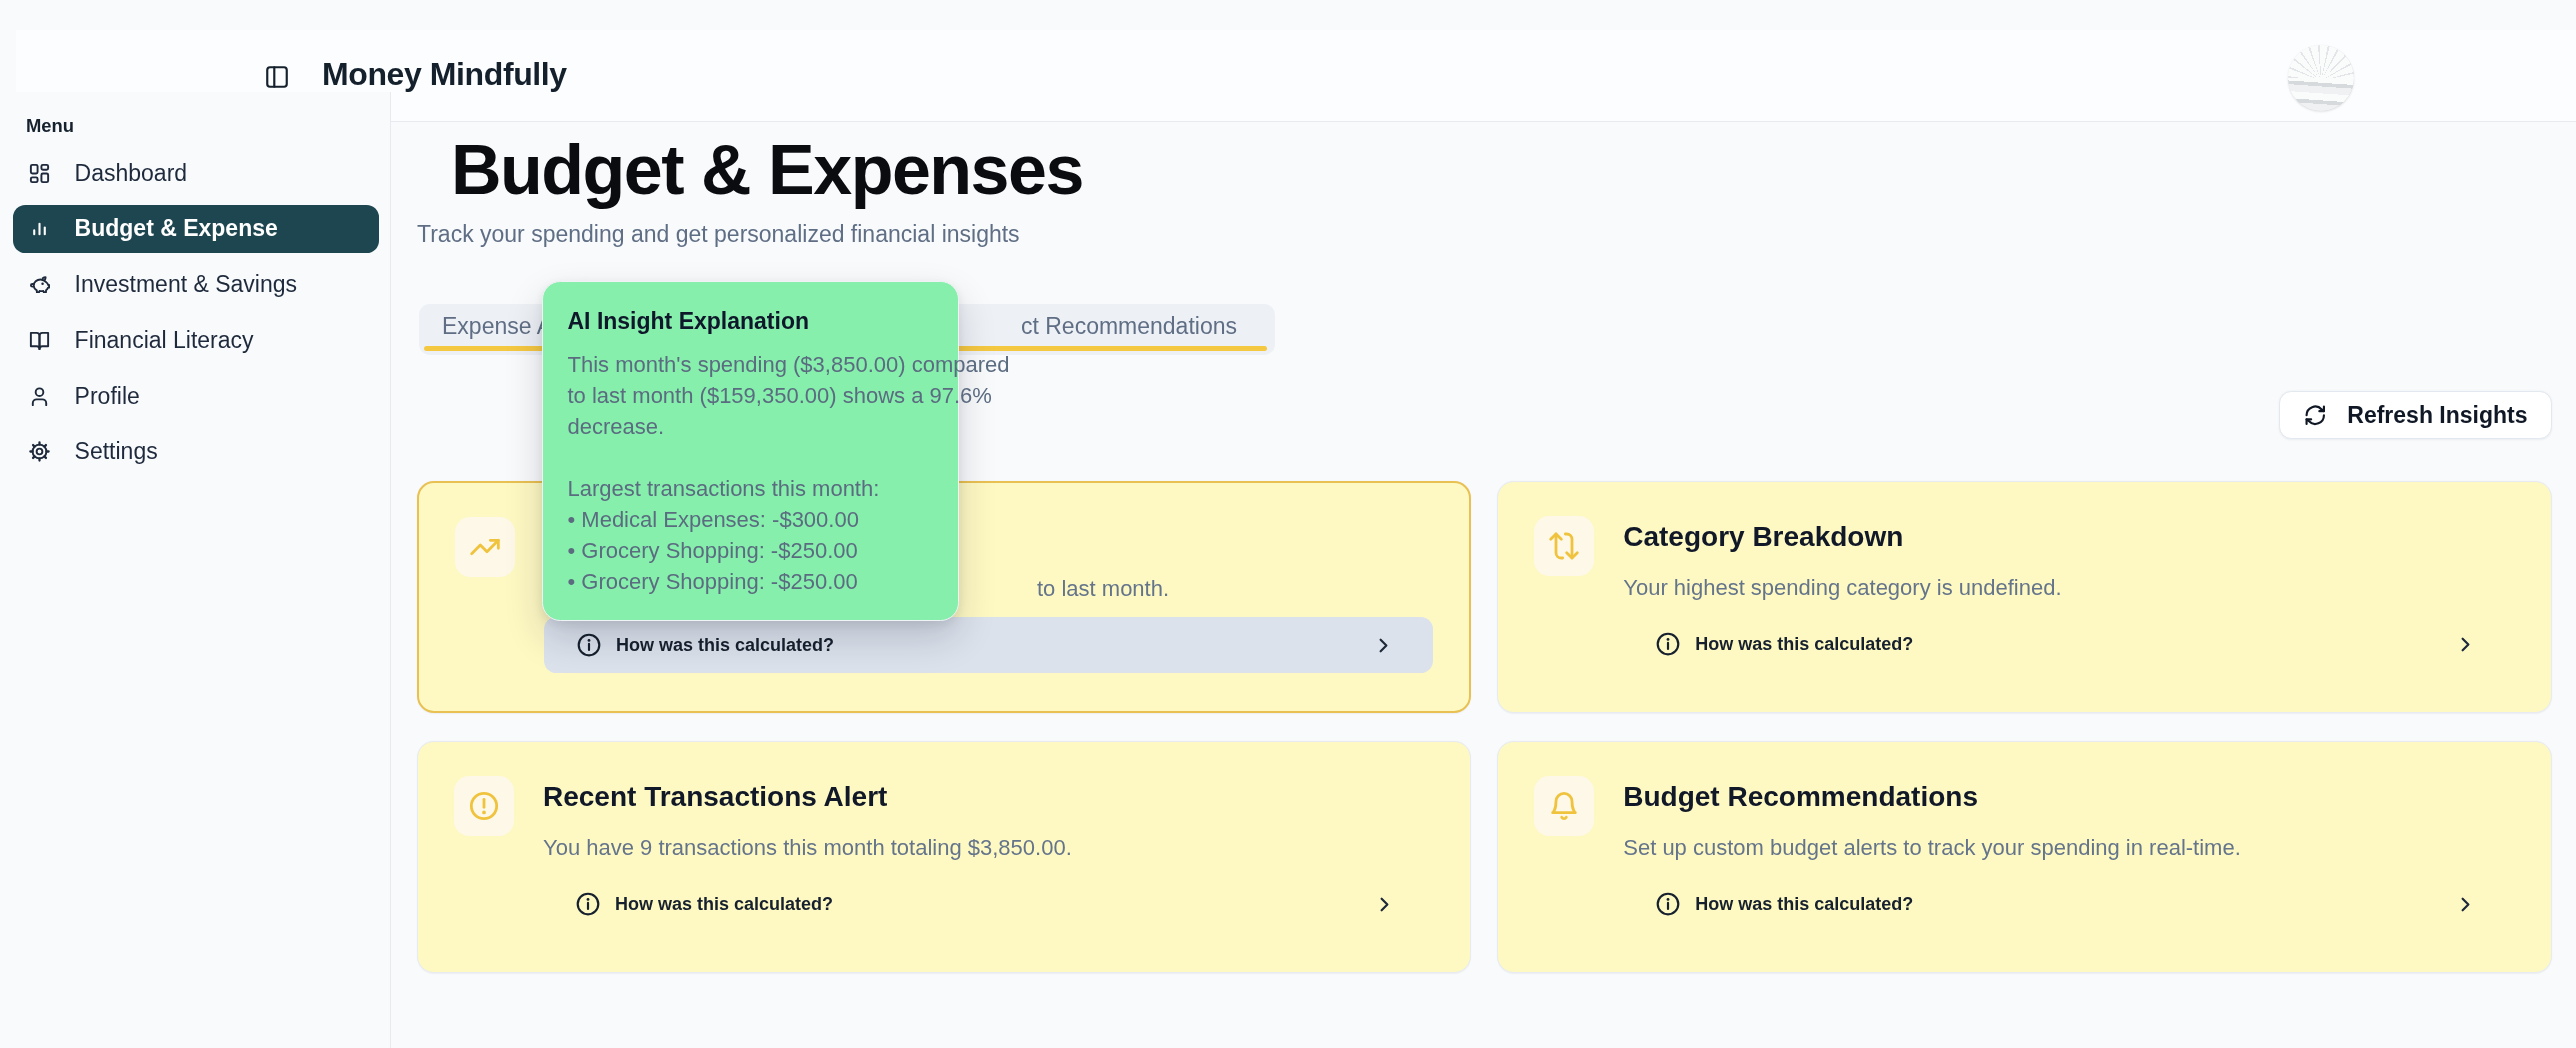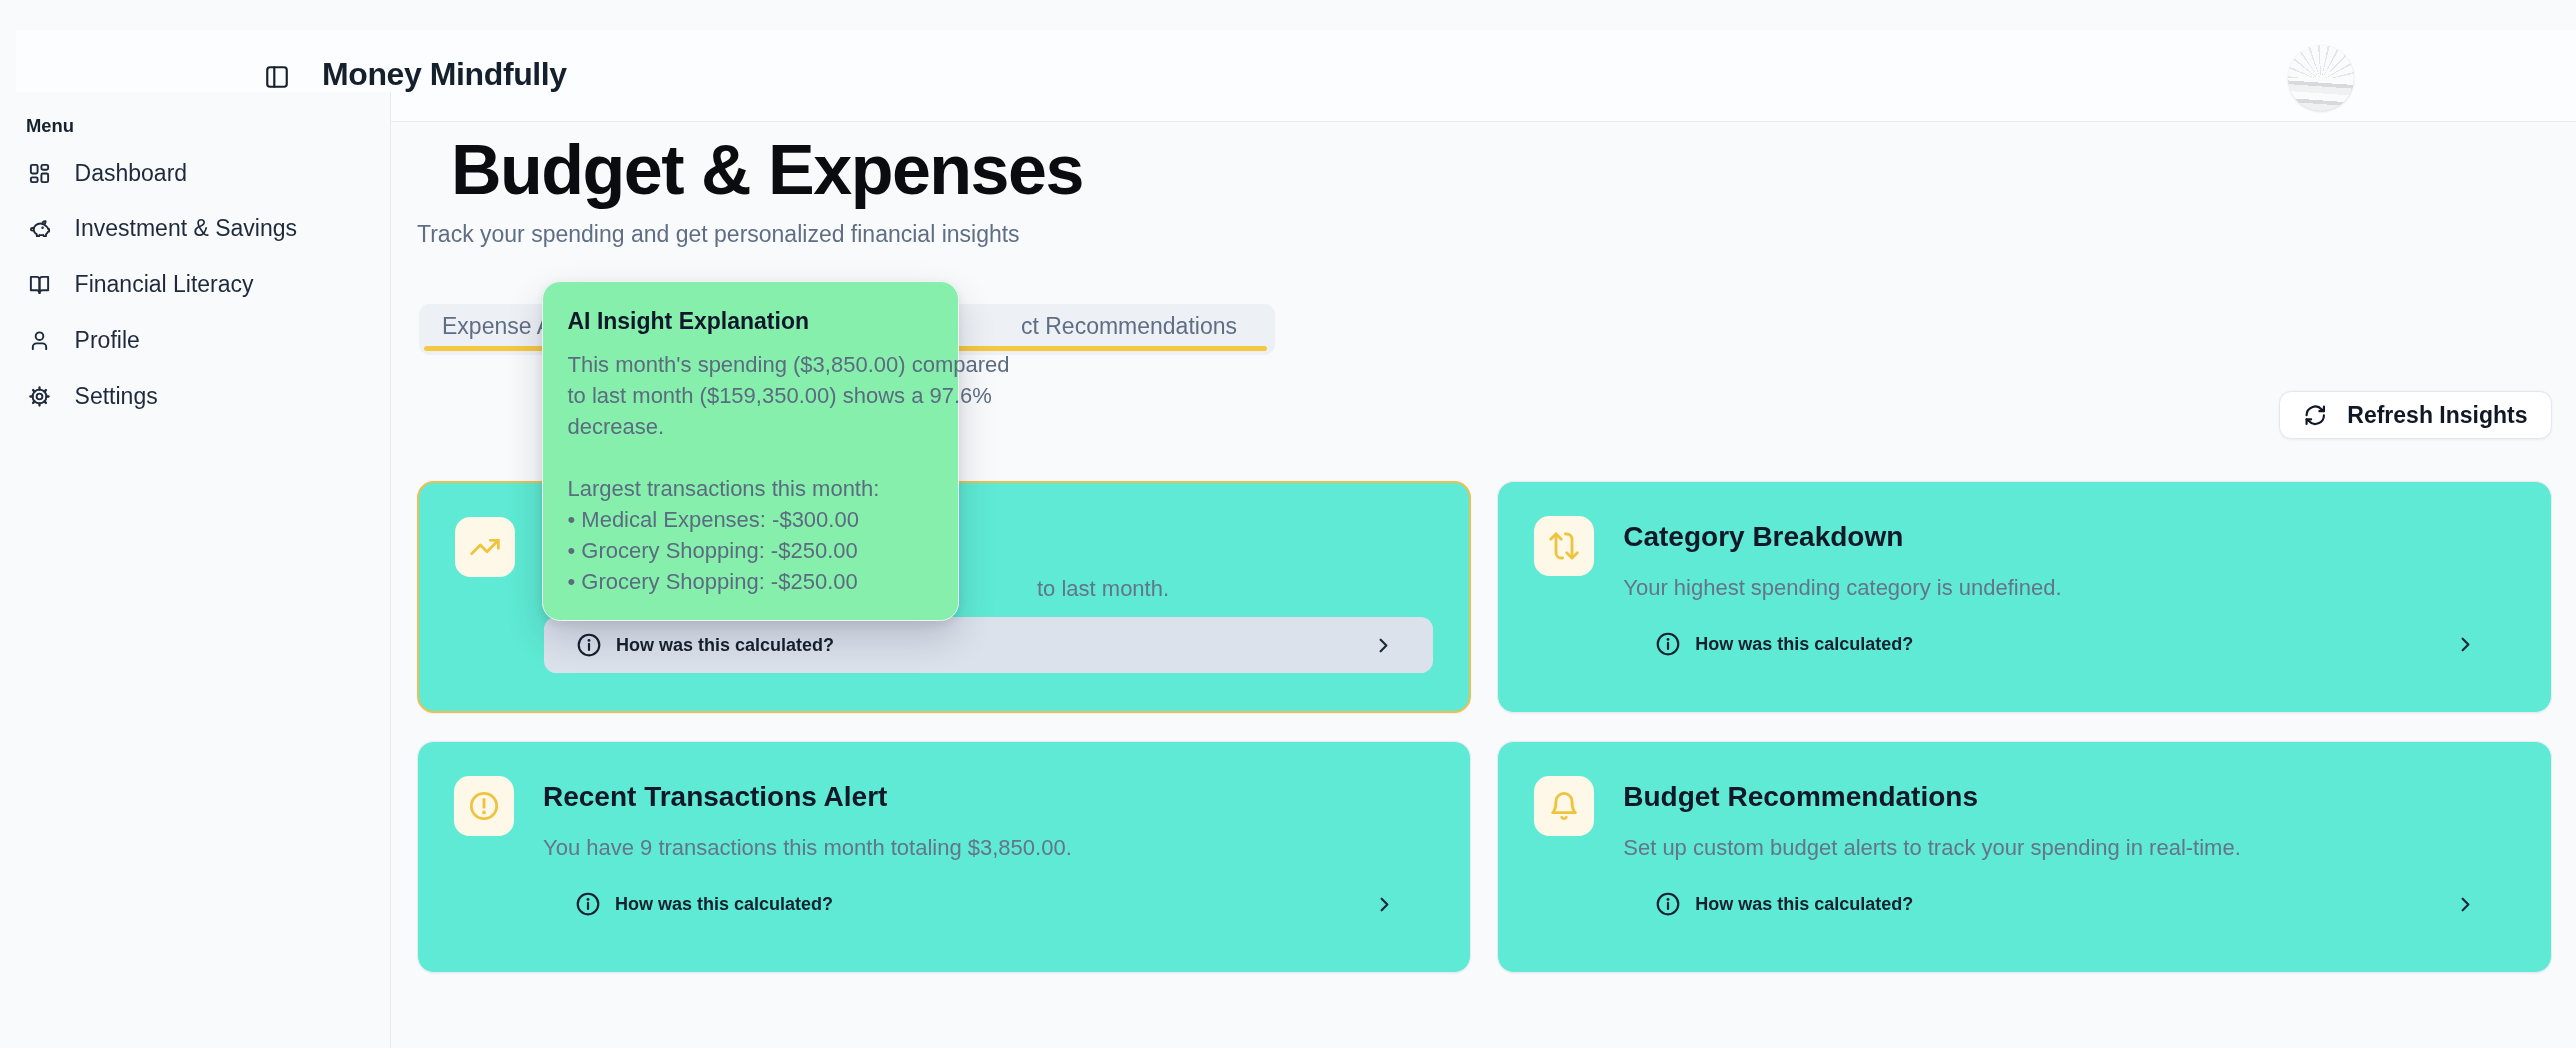--- a/index.html
+++ b/index.html
@@ -93,21 +93,21 @@
     font-family:inherit; font-size:23px; font-weight:700; color:#101826; cursor:pointer;
   }
   .refresh-btn .icon { width:24.5px; height:24.5px; color:#101826; }
 
   
   .cards {
     position:absolute; left:26px; right:24.5px; top:389px;
     display:grid; grid-template-columns:1fr 1fr; gap:28px 26px;
   }
   .card {
-    position:relative; height:232px; background:#5eead4;
+    position:relative; height:232px; background:#fef9c3;
     border:1.5px solid #e8ecf2; border-radius:17px;
     box-shadow:0 0.8px 1.5px rgba(15,23,42,.05);
   }
   .card.accent { border:2.3px solid #e9c052; }
   .icon-box {
     position:absolute; left:36px; top:34px; width:60px; height:60px;
     border-radius:15.3px; background:#fdf8e8; color:#f0c33e;
     display:flex; align-items:center; justify-content:center;
   }
   .icon-box .icon { width:32px; height:32px; }
@@ -165,20 +165,30 @@
       <svg viewBox="0 0 24 24" width="23" height="23" fill="none" stroke="currentColor" stroke-width="2" stroke-linecap="round" stroke-linejoin="round">
         <rect x="3" y="3" width="7" height="9" rx="1.5"></rect>
           <rect x="14" y="3" width="7" height="5" rx="1.5"></rect>
         <rect x="14" y="12" width="7" height="9" rx="1.5"></rect>
           <rect x="3" y="16" width="7" height="5" rx="1.5"></rect>
       </svg>
     </span>
     <span>Dashboard</span>
   </div>
 
+  <div class="sidebar-item active">
+    <span class="icon">
+      <svg viewBox="0 0 24 24" width="23" height="23" fill="none" stroke="currentColor" stroke-width="2.2" stroke-linecap="round">
+        <path d="M6.5 18v-4"></path>
+          <path d="M12 18V7"></path>
+          <path d="M17.5 18v-7"></path>
+      </svg>
+    </span>
+    <span>Budget &amp; Expense</span>
+  </div>
 
   <div class="sidebar-item">
     <span class="icon">
       <svg viewBox="0 0 24 24" width="23" height="23" fill="none" stroke="currentColor" stroke-width="1.9" stroke-linecap="round" stroke-linejoin="round">
         <path d="M19.2 9.8c.9.7 1.5 1.6 1.8 2.7H22v2.8h-1.1c-.4 1.1-1.1 2-2.1 2.7V20h-2.4l-.4-1.3c-.6.1-1.3.2-2 .2s-1.4-.1-2-.2L11.6 20H9.2v-1.9c-1.9-1.1-3.2-3-3.2-5.1 0-3.4 3.1-6.2 7-6.2 2.3 0 4.4 1 6.2 3z"></path>
         <path d="M15.3 5.4c1.3-1 3.1-1 3.1-1s0 1.7-.9 2.9"></path>
         <path d="M6.2 11.5H4.6c-1 0-1.6.6-1.6 1.4s.6 1.4 1.6 1.4"></path>
         <path d="M15.2 11.3h.01" stroke-width="2.6"></path>
       </svg>
     </span>

